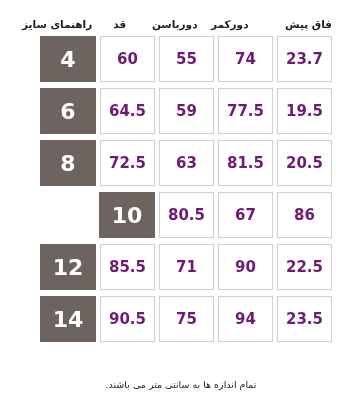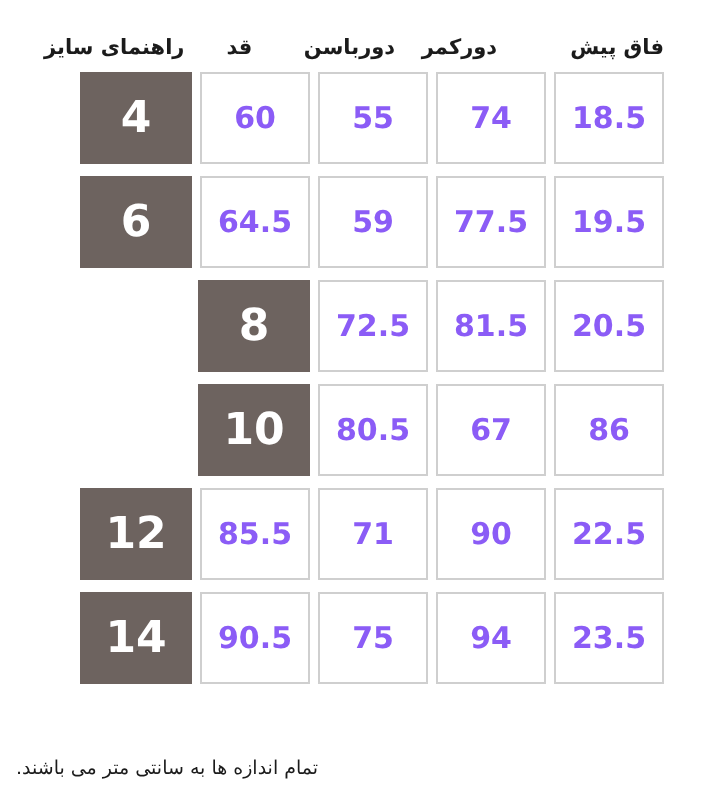--- a/index.html
+++ b/index.html
@@ -73,39 +73,39 @@
   .cell {
     flex: 0 0 55px;
     height: 46px;
     border: 1px solid #cfcfcf;
     background: #ffffff;
     display: flex;
     align-items: center;
     justify-content: center;
     font-size: 15px;
     font-weight: bold;
-    color: #8b5cf6;
+    color: #701a75;
     letter-spacing: 0px;
   }
   .cell.size-cell {
     flex: 0 0 56px;
     background: #6d635f;
     border: 1px solid #6d635f;
     color: #ffffff;
     font-size: 22px;
     font-weight: bold;
   }
 
   
   .footer-note {
     position: absolute;
     right: 0;
     left: 0;
     bottom: 10px;
-    text-align: left;
+    text-align: center;
     font-size: 9.5px;
     color: #1b1b1b;
     letter-spacing: -0.1px;
     padding-left: 8px;
   }
 </style>
 </head>
 <body>
 
 <div id="size-guide-panel">
@@ -119,38 +119,39 @@
     <div class="head-cell">دورباسن</div>
 
     <div class="head-cell">قد</div>
 
     <div class="head-cell size-head">راهنمای سایز</div>
   </div>
 
   <div class="table-wrap">
 
     <div class="t-row">
-      <div class="cell">18.5</div>
+      <div class="cell">23.7</div>
       <div class="cell">74</div>
       <div class="cell">55</div>
       <div class="cell">60</div>
       <div class="cell size-cell">4</div>
     </div>
 
     <div class="t-row">
       <div class="cell">19.5</div>
       <div class="cell">77.5</div>
       <div class="cell">59</div>
       <div class="cell">64.5</div>
       <div class="cell size-cell">6</div>
     </div>
 
     <div class="t-row">
       <div class="cell">20.5</div>
       <div class="cell">81.5</div>
+      <div class="cell">63</div>
       <div class="cell">72.5</div>
       <div class="cell size-cell">8</div>
     </div>
 
     <div class="t-row">
       <div class="cell">86</div>
       <div class="cell">67</div>
       <div class="cell">80.5</div>
       <div class="cell size-cell">10</div>
     </div>

